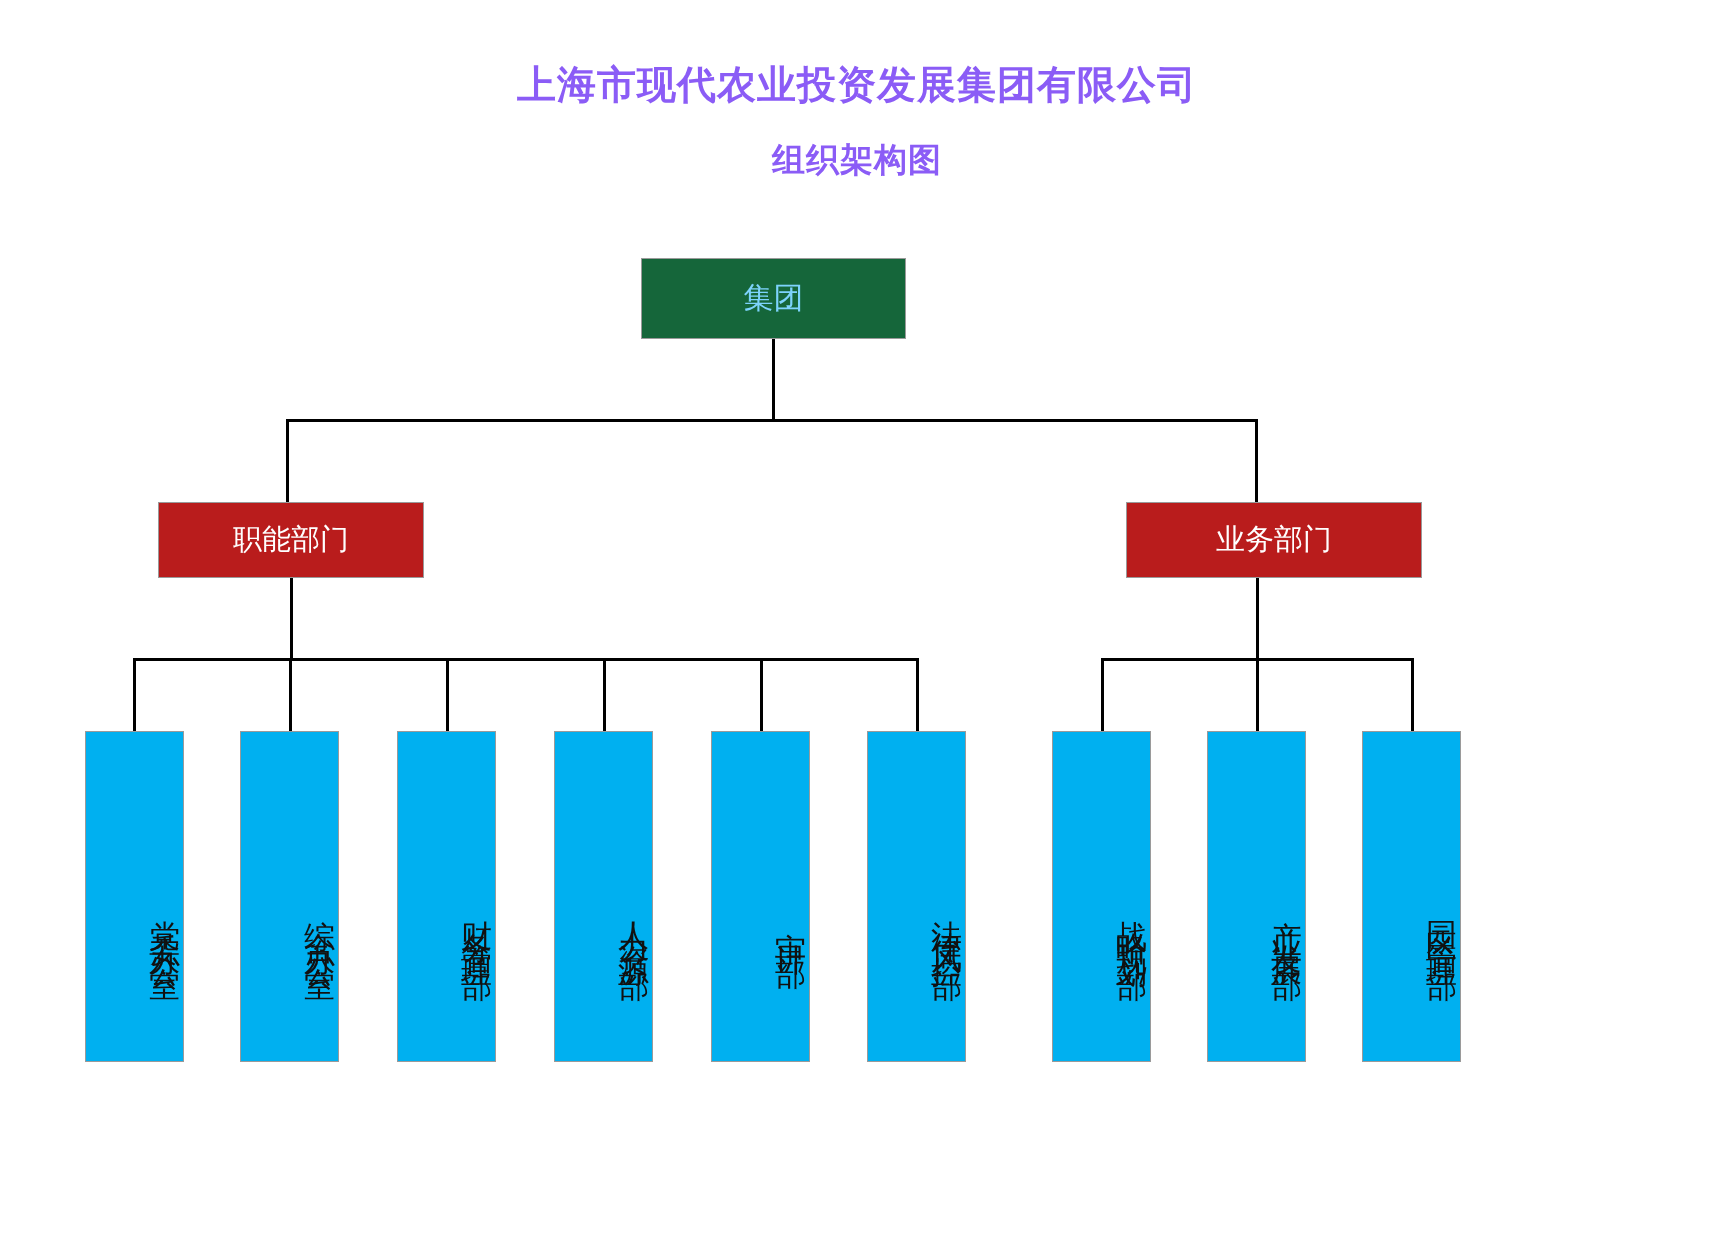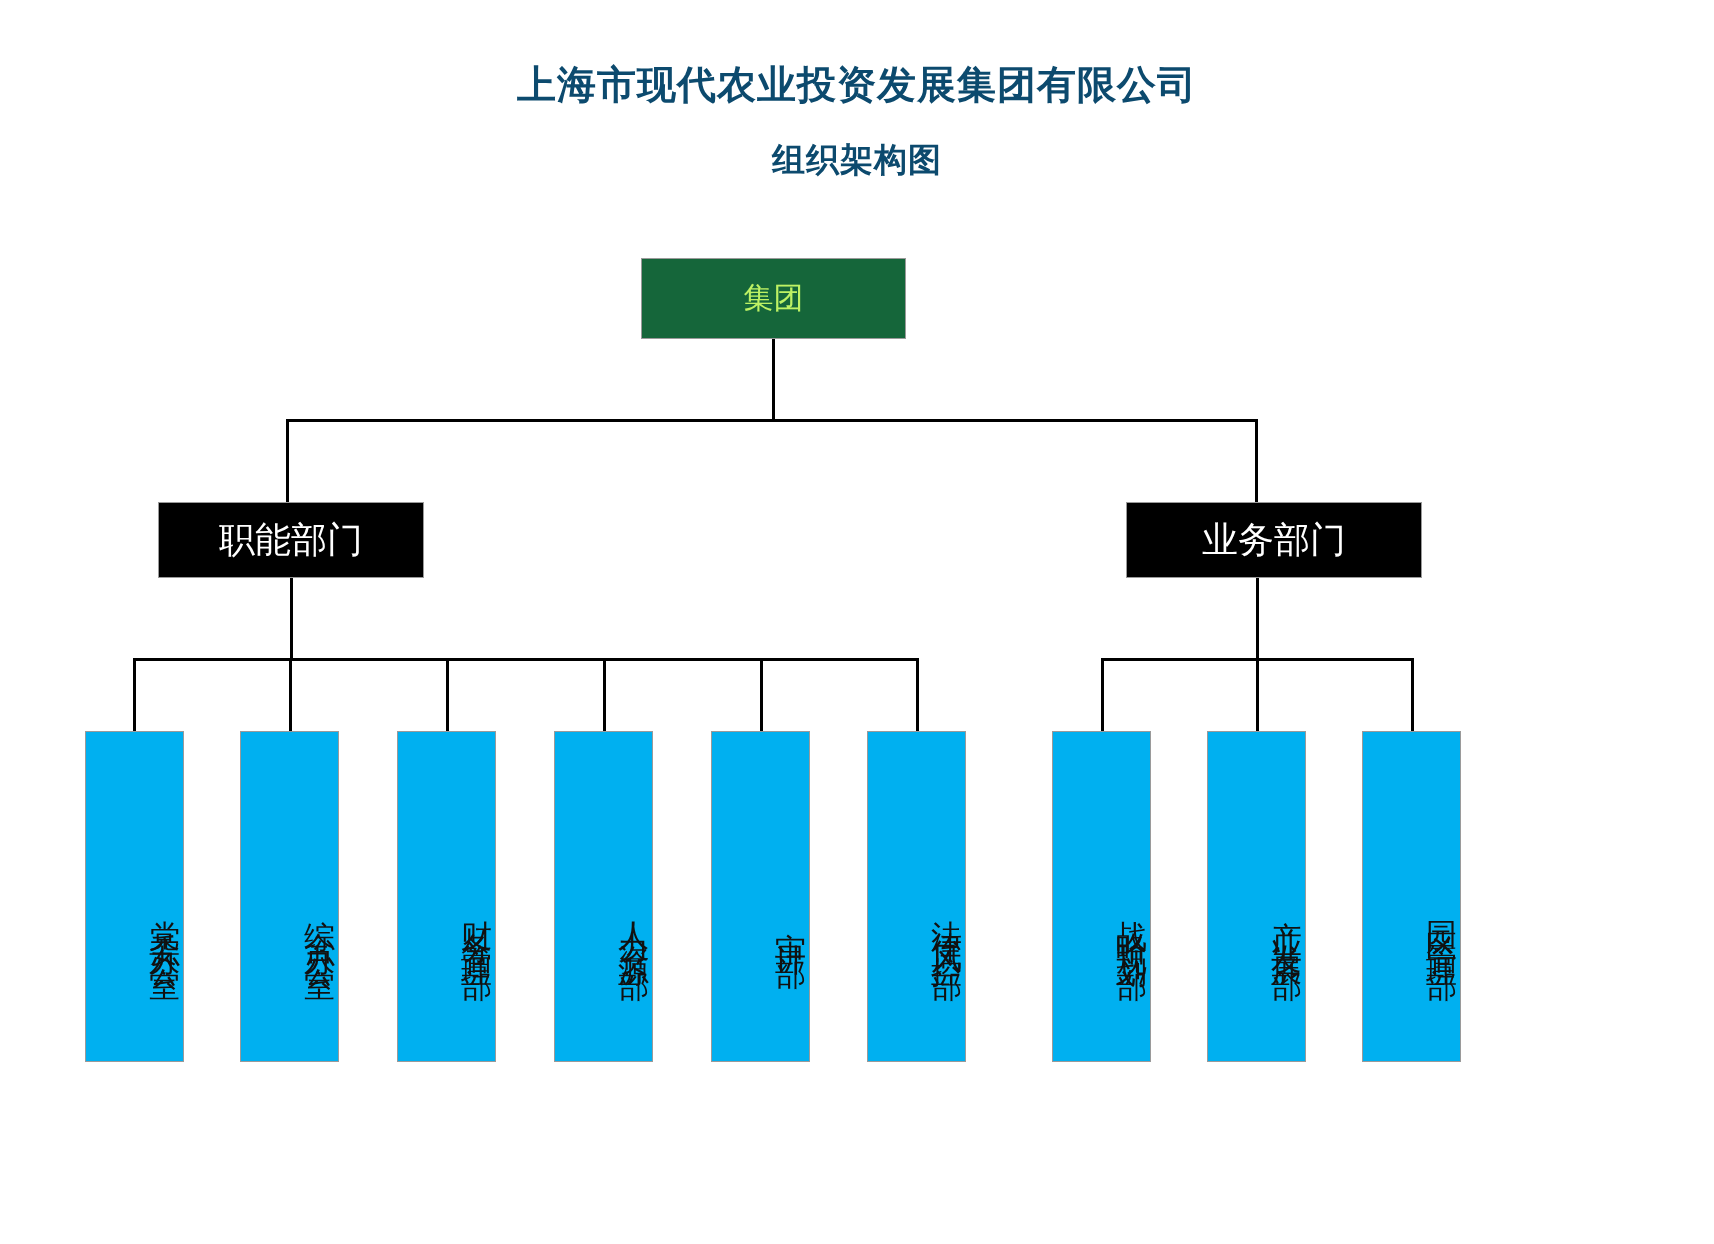--- a/index.html
+++ b/index.html
@@ -8,37 +8,37 @@
     width:1714px;height:1244px;
     background:#ffffff;
     font-family:"Liberation Sans","DejaVu Sans",sans-serif;
     overflow:hidden;
   }
   #stage{position:relative;width:1714px;height:1244px;}
 
   
   .title{
     position:absolute;left:0;width:1714px;text-align:center;
-    color:#0c4a6e;font-weight:bold;letter-spacing:1px;
+    color:#8b5cf6;font-weight:bold;letter-spacing:1px;
   }
   #title-line1{top:58px;font-size:39px;}
   #title-line2{top:138px;font-size:33px;}
 
   
   .node{
     position:absolute;box-sizing:border-box;
     border:1px solid #9a9a9a;
     display:flex;align-items:center;justify-content:center;
     text-align:center;line-height:1.22;
   }
   .node.root{
-    background:#15663a;color:#bef264;font-size:30px;
+    background:#15663a;color:#7dd3fc;font-size:30px;
   }
   .node.group{
-    background:#000000;color:#ffffff;font-size:36px;
+    background:#b91c1c;color:#ffffff;font-size:29px;
   }
   .node.leaf{
     background:#00b0f0;color:#111111;font-size:31px;
     writing-mode:vertical-rl;text-orientation:upright;
     letter-spacing:12px;
     padding-top:58px;
     align-items:flex-start;justify-content:center;
   }
 
   

